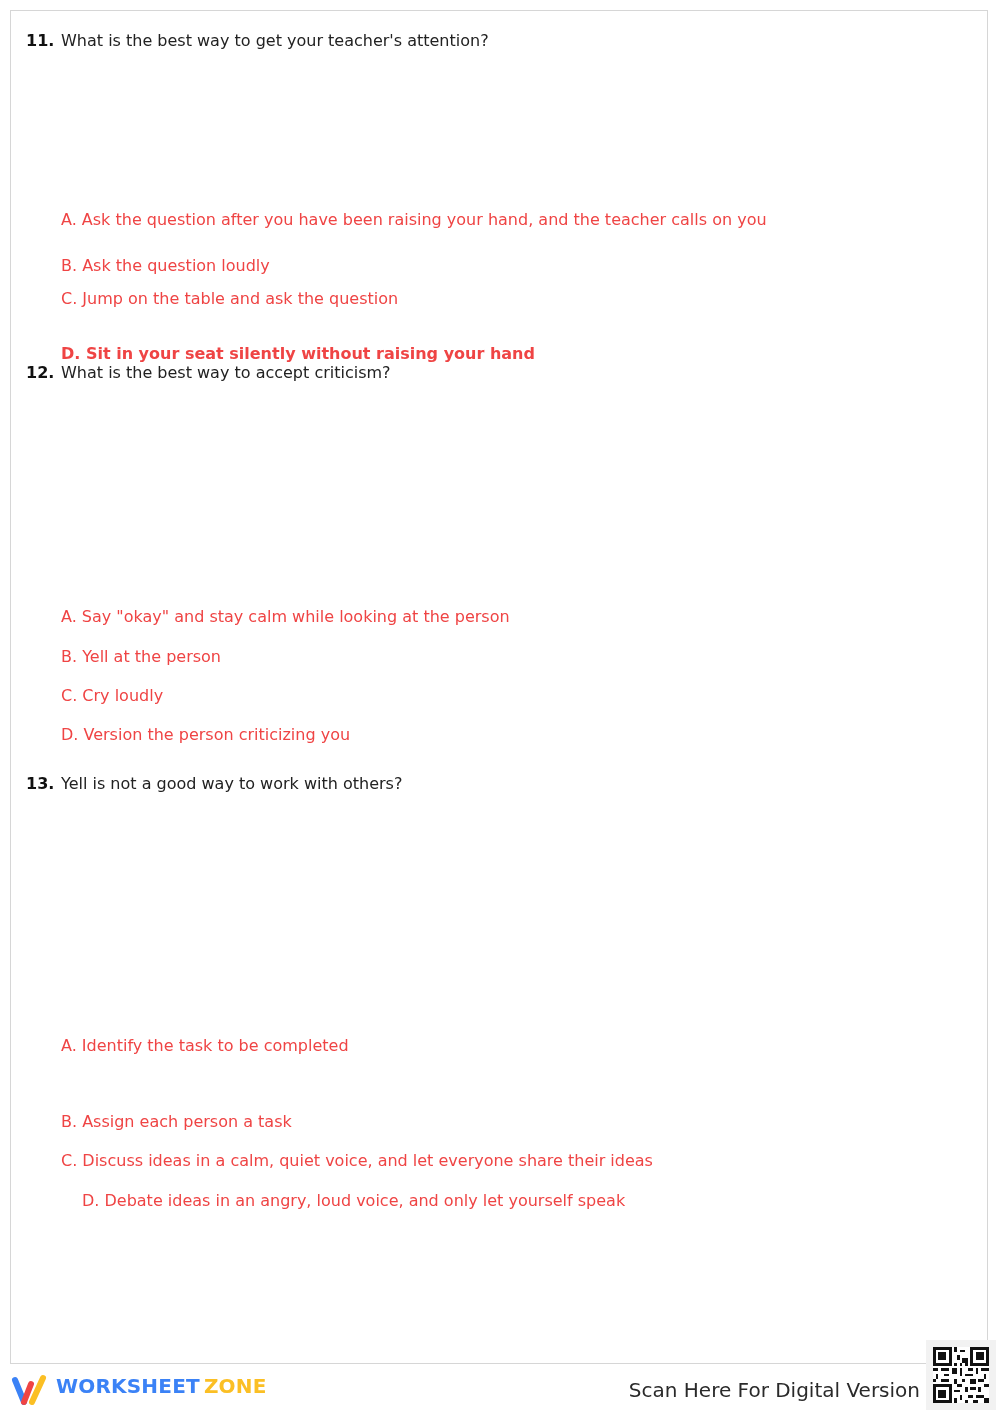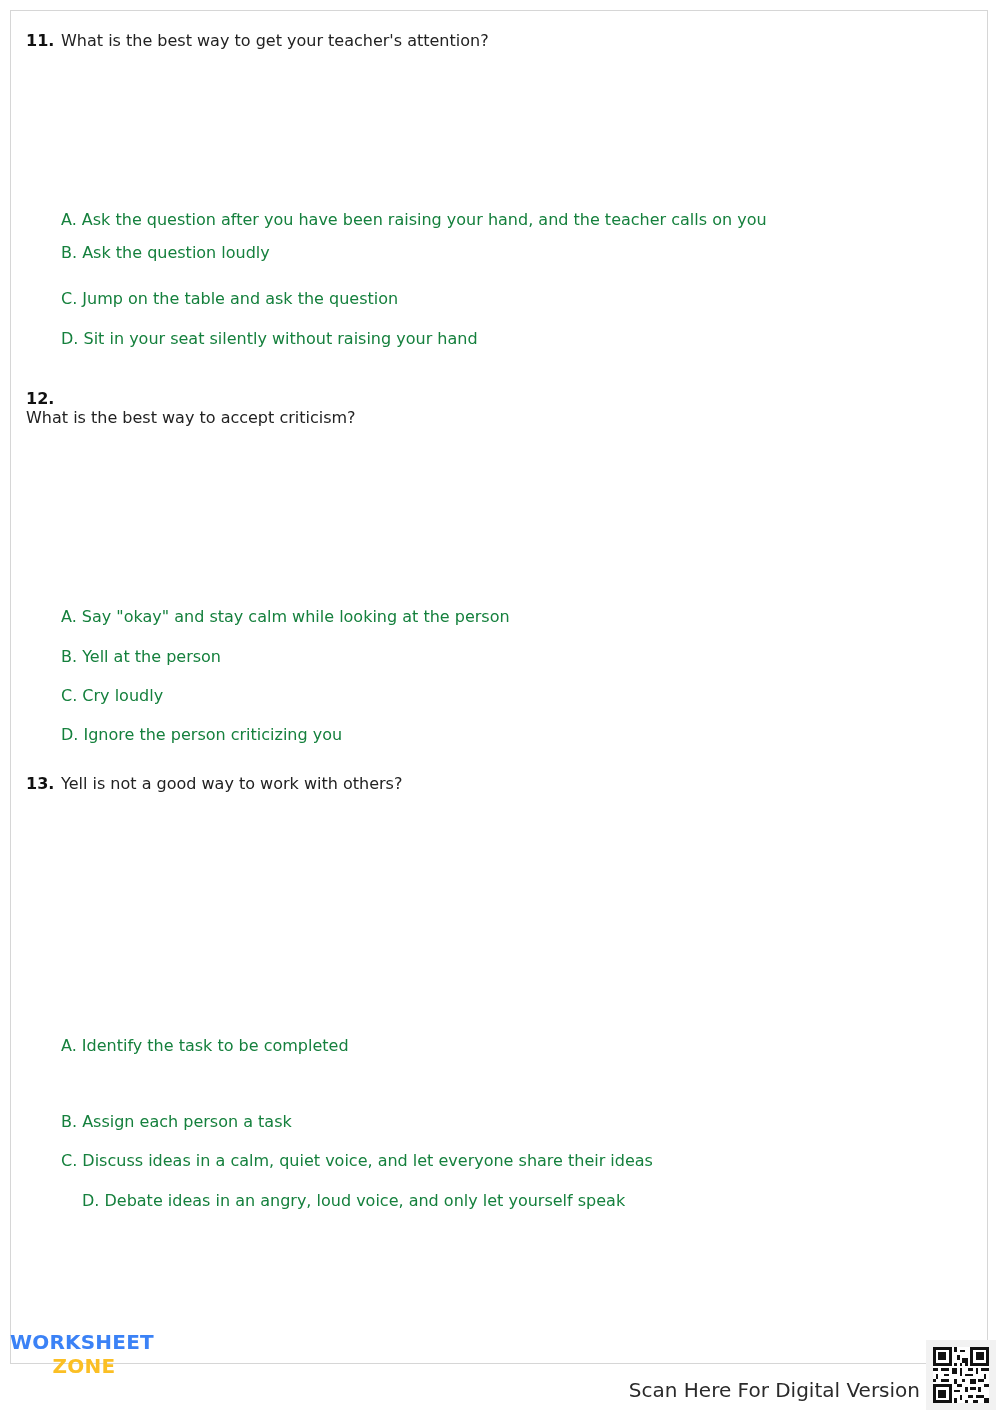--- a/index.html
+++ b/index.html
@@ -37,31 +37,29 @@
     color: #111111;
   }
   .q-text {
     font-size: 16px;
     color: #222222;
   }
   .option {
     position: absolute;
     left: 61px;
     font-size: 16px;
-    color: #15803d;
+    color: #ef4444;
     white-space: nowrap;
   }
   .footer-logo {
     position: absolute;
     left: 10px;
-    top: 1330px;
+    top: 1374px;
     display: flex;
-    align-items: center;
     height: 34px;
-    flex-direction: column;
   }
   .logo-mark {
     width: 40px;
     height: 34px;
     margin-right: 6px;
   }
   .brand-a {
     font-family: "DejaVu Sans", sans-serif;
     font-weight: bold;
     font-size: 20px;
@@ -99,32 +97,32 @@
 </head>
 <body>
 
 <div class="page-frame"></div>
 
 <div class="question" style="top:31px;">
   <span class="q-num">11.</span>
   <span class="q-text">What is the best way to get your teacher's attention?</span>
 </div>
 <div class="option" style="top:210px;">A. Ask the question after you have been raising your hand, and the teacher calls on you</div>
-<div class="option" style="top:243px;">B. Ask the question loudly</div>
+<div class="option" style="top:256px;">B. Ask the question loudly</div>
 <div class="option" style="top:289px;">C. Jump on the table and ask the question</div>
-<div class="option" style="top:329px;">D. Sit in your seat silently without raising your hand</div>
+<div class="option" style="top:344px;font-weight:bold;">D. Sit in your seat silently without raising your hand</div>
 
-<div class="question" style="top:389px;flex-direction:column;">
+<div class="question" style="top:363px;">
   <span class="q-num">12.</span>
   <span class="q-text">What is the best way to accept criticism?</span>
 </div>
 <div class="option" style="top:607px;">A. Say "okay" and stay calm while looking at the person</div>
 <div class="option" style="top:647px;">B. Yell at the person</div>
 <div class="option" style="top:686px;">C. Cry loudly</div>
-<div class="option" style="top:725px;">D. Ignore the person criticizing you</div>
+<div class="option" style="top:725px;">D. Version the person criticizing you</div>
 
 <div class="question" style="top:774px;">
   <span class="q-num">13.</span>
   <span class="q-text">Yell is not a good way to work with others?</span>
 </div>
 <div class="option" style="top:1036px;">A. Identify the task to be completed</div>
 <div class="option" style="top:1112px;">B. Assign each person a task</div>
 <div class="option" style="top:1151px;">C. Discuss ideas in a calm, quiet voice, and let everyone share their ideas</div>
 <div class="option" style="top:1191px;margin-left:21px;">D. Debate ideas in an angry, loud voice, and only let yourself speak</div>
 

